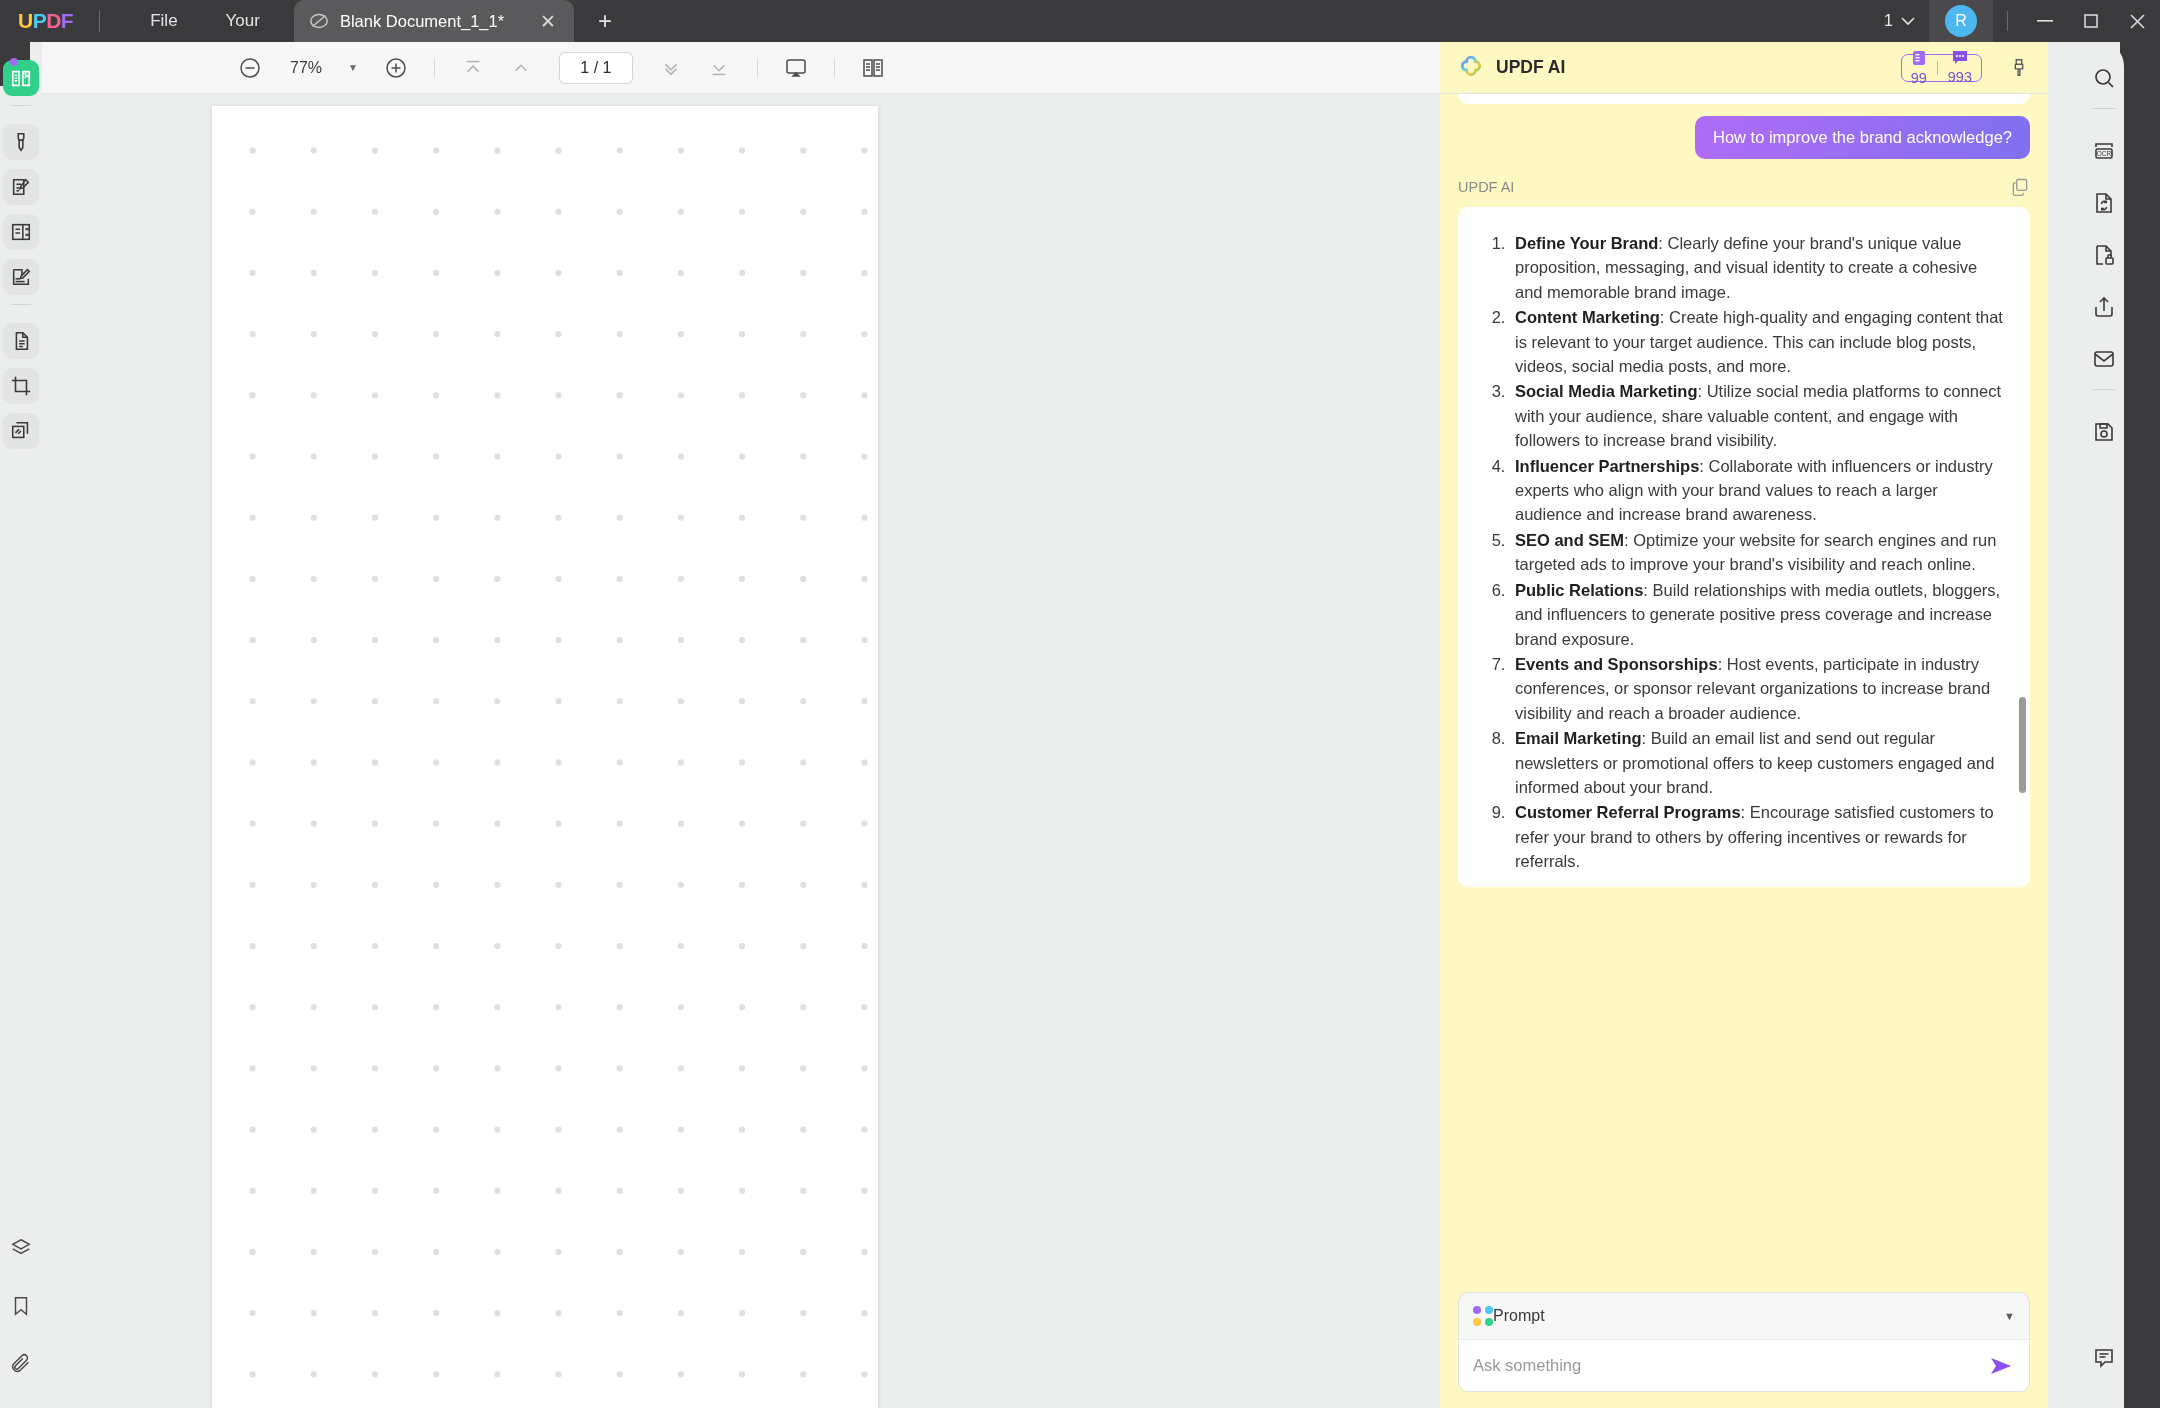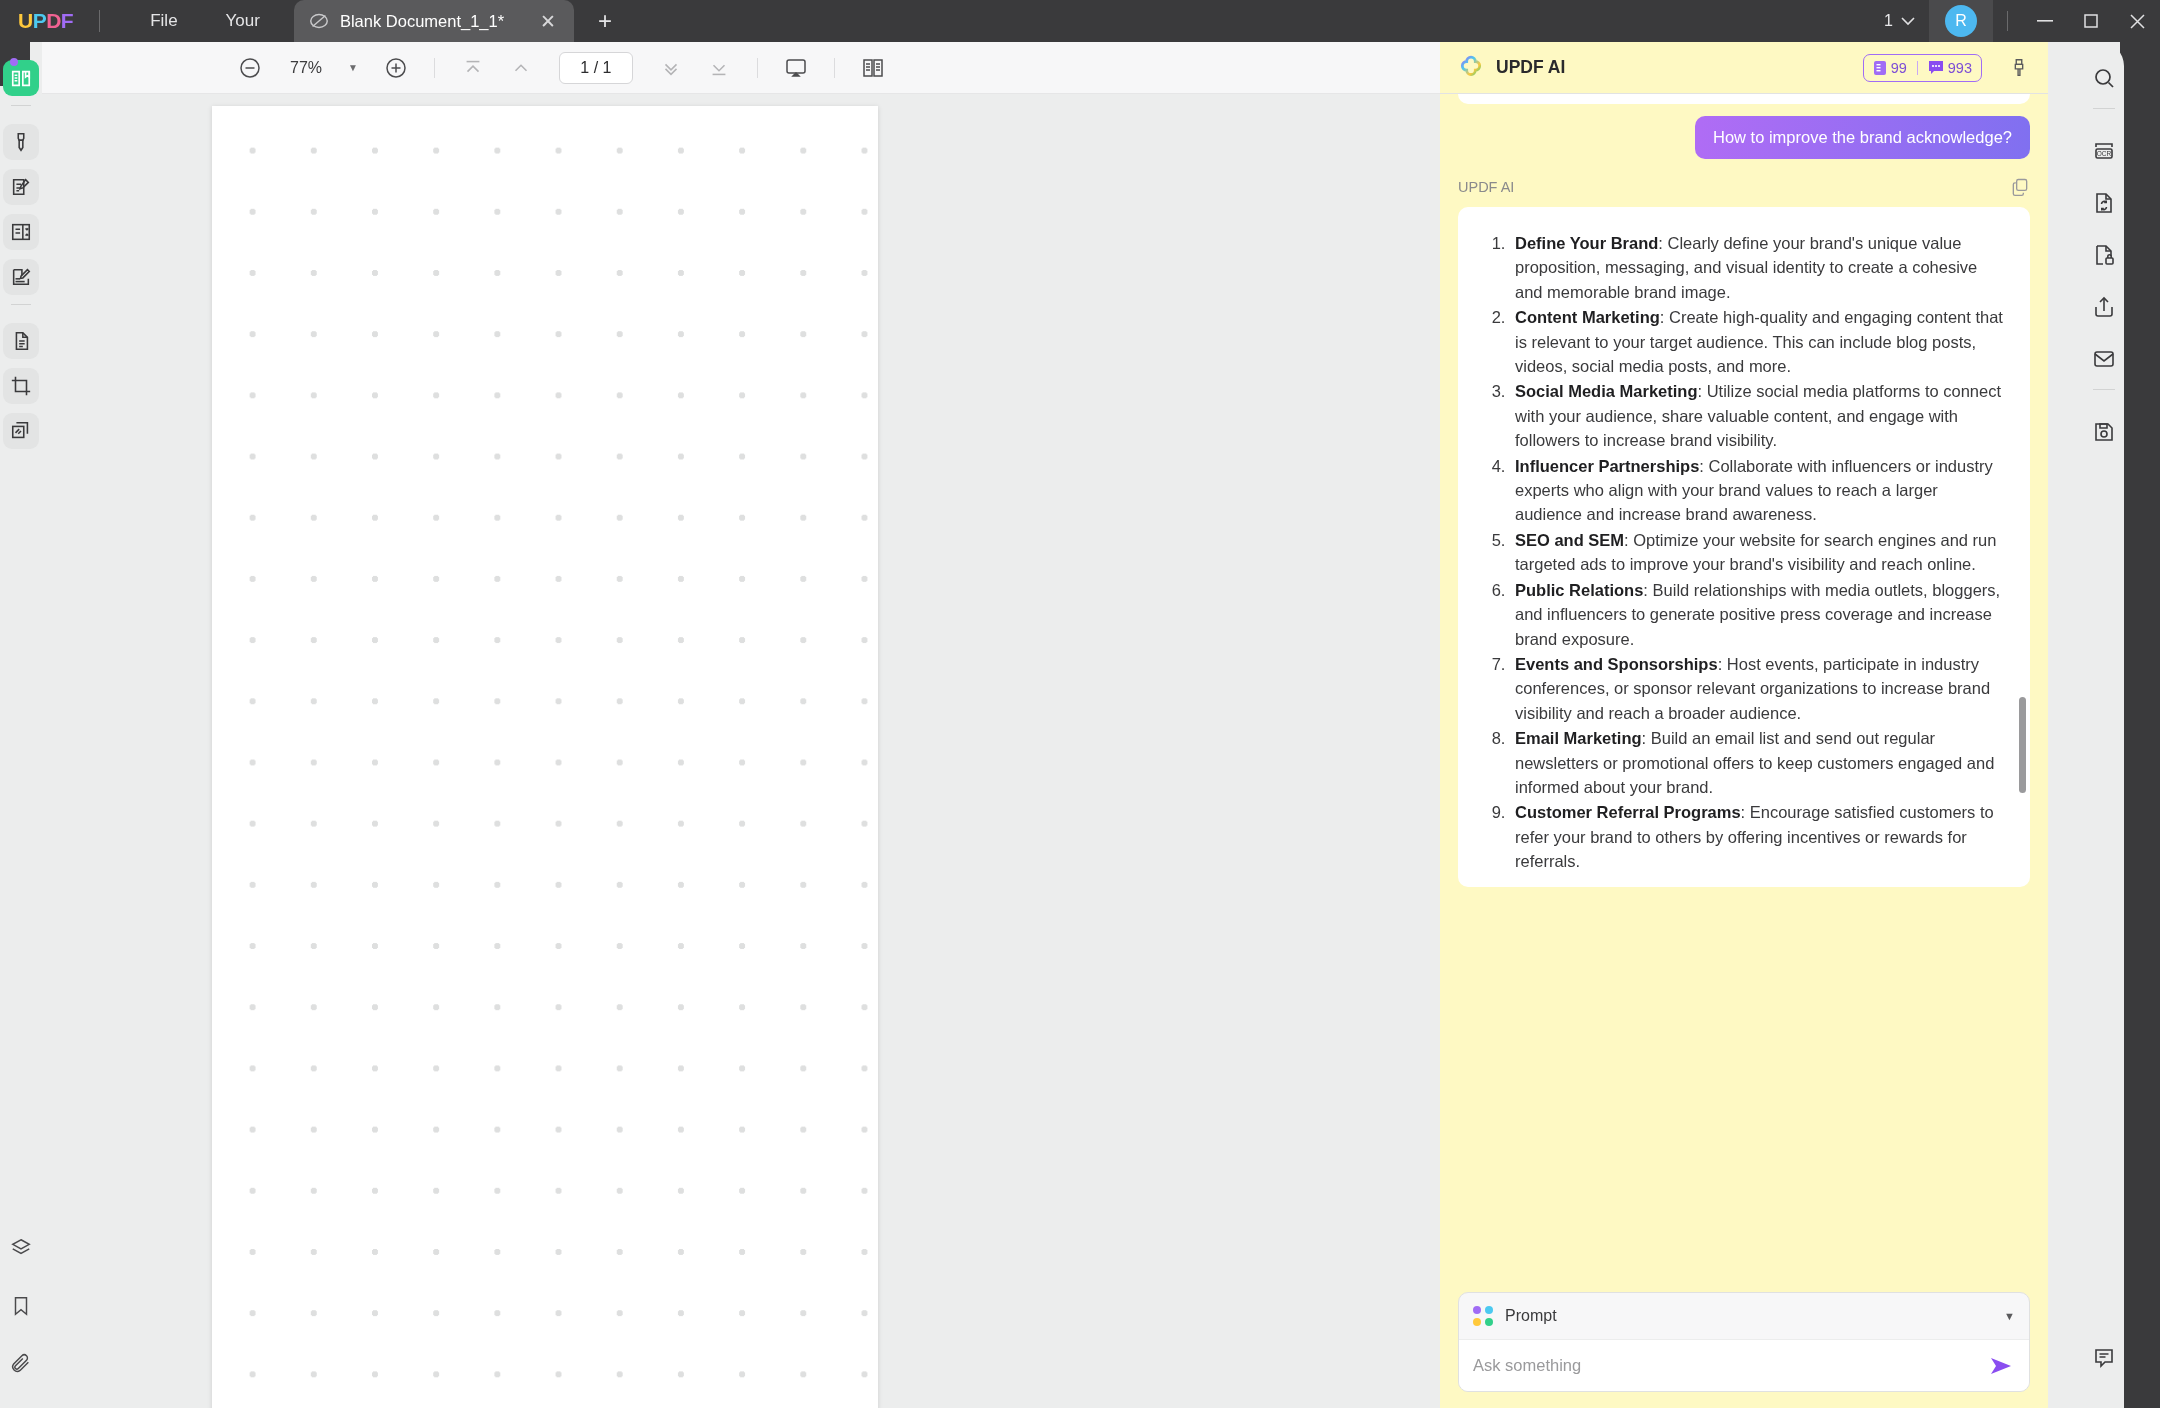--- a/index.html
+++ b/index.html
@@ -93,21 +93,21 @@
   }
   .ai-head{ height:52px; display:flex; align-items:center; padding:0 18px; gap:12px;
             border-bottom:1px solid #e2e3e3;}
   .ai-title{ font-size:17.5px; font-weight:bold; color:#2a2a2c;}
   .credits{
     margin-left:auto; display:flex;align-items:center;gap:10px;
     border:1.5px solid #a06cf5; border-radius:7px; height:28px; padding:0 9px;
     font-size:14.5px; color:#7c4dd6;
   }
   .credits .csep{width:1px;height:14px;background:#c9a8f5;}
-  .cgroup{display:flex;align-items:center;gap:4px;}
+  .cgroup{display:flex;align-items:center;gap:4px;flex-direction:column;}
   .brush{ margin-left:14px; }
   .tabsw{
     margin:14px 18px 0; height:38px; background:#e2e3e4; border-radius:8px;
     display:flex; padding:3px;
   }
   .swbtn{ flex:1; display:flex;align-items:center;justify-content:center;border-radius:6px;
           font-size:16px; color:#3b3b3d;}
   .swbtn.active{ background:#fff; box-shadow:0 1px 2px rgba(0,0,0,.10); }
   .chatarea{ flex:1; position:relative; overflow:hidden; padding:0 18px; }
   .topfade{ position:absolute;left:18px;right:18px;top:0;height:10px;background:#fff;border-radius:0 0 10px 10px;}
@@ -125,21 +125,21 @@
   .answer p{ font-size:16.5px; line-height:1.48; color:#3a3a3c; }
   .answer ol{ margin:4px 0 0 30px; }
   .answer li{ font-size:16.5px; line-height:1.48; color:#3a3a3c; margin-top:1px; padding-left:5px;}
   .answer li b{ color:#1f1f21; }
   .sbtrack{ position:absolute; right:4px; top:10px; width:7px; bottom:10px; }
   .sbthumb{ position:absolute; right:4px; top:490px; width:7px; height:96px;
             background:#9a9a9c; border-radius:4px;}
   .promptbox{
     margin:12px 18px 16px; background:#f7f7f8; border:1px solid #e0e1e1; border-radius:10px;
   }
-  .promptrow{ height:46px; display:flex;align-items:center; padding:0 14px; gap:12px;}
+  .promptrow{ height:46px; display:flex;align-items:center; padding:0 14px; }
   .dots4{ width:20px;height:20px; display:grid; grid-template-columns:8px 8px; gap:4px;}
   .dots4 i{ width:8px;height:8px;border-radius:50%; display:block;}
   .promptlbl{ font-size:16px; color:#3a3a3c; }
   .pcaret{ margin-left:auto; font-size:11px; color:#5a5a5c;}
   .askrow{
     height:52px; background:#fff; border-radius:0 0 9px 9px; display:flex; align-items:center;
     padding:0 14px; border-top:1px solid #eceded;
   }
   .askrow input{ border:none;outline:none;flex:1;font-size:16.5px;color:#2c2c2e;
                  font-family:"Liberation Sans", sans-serif; background:transparent;}

